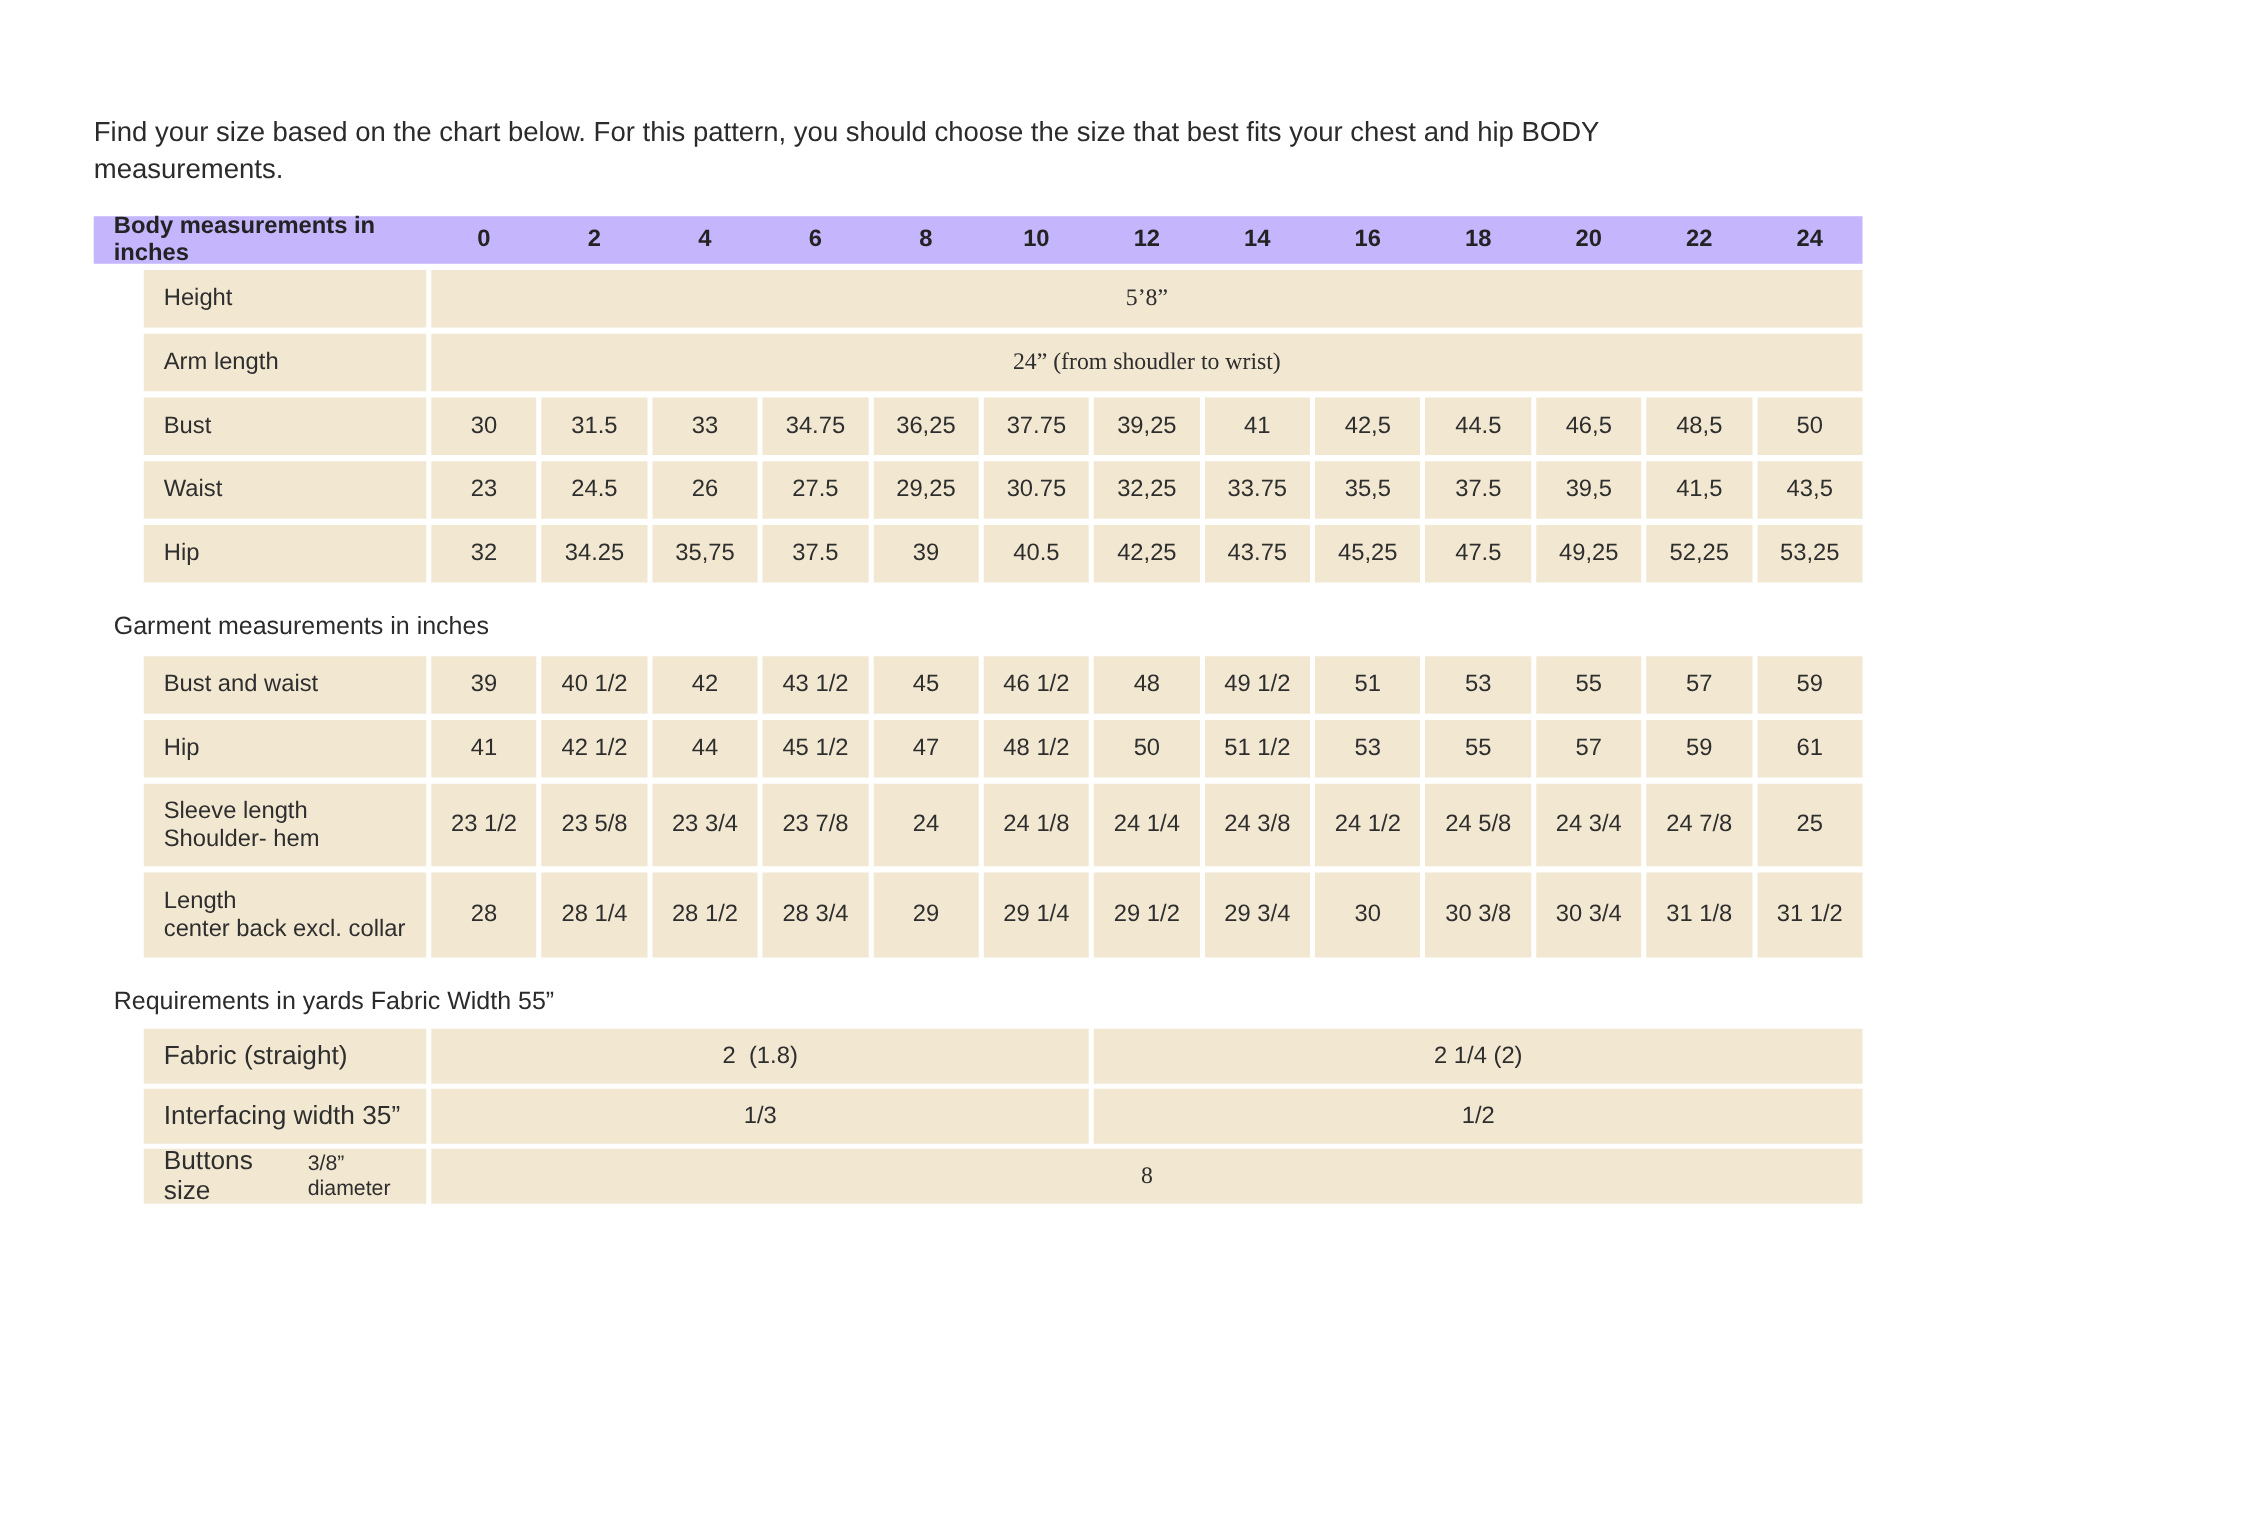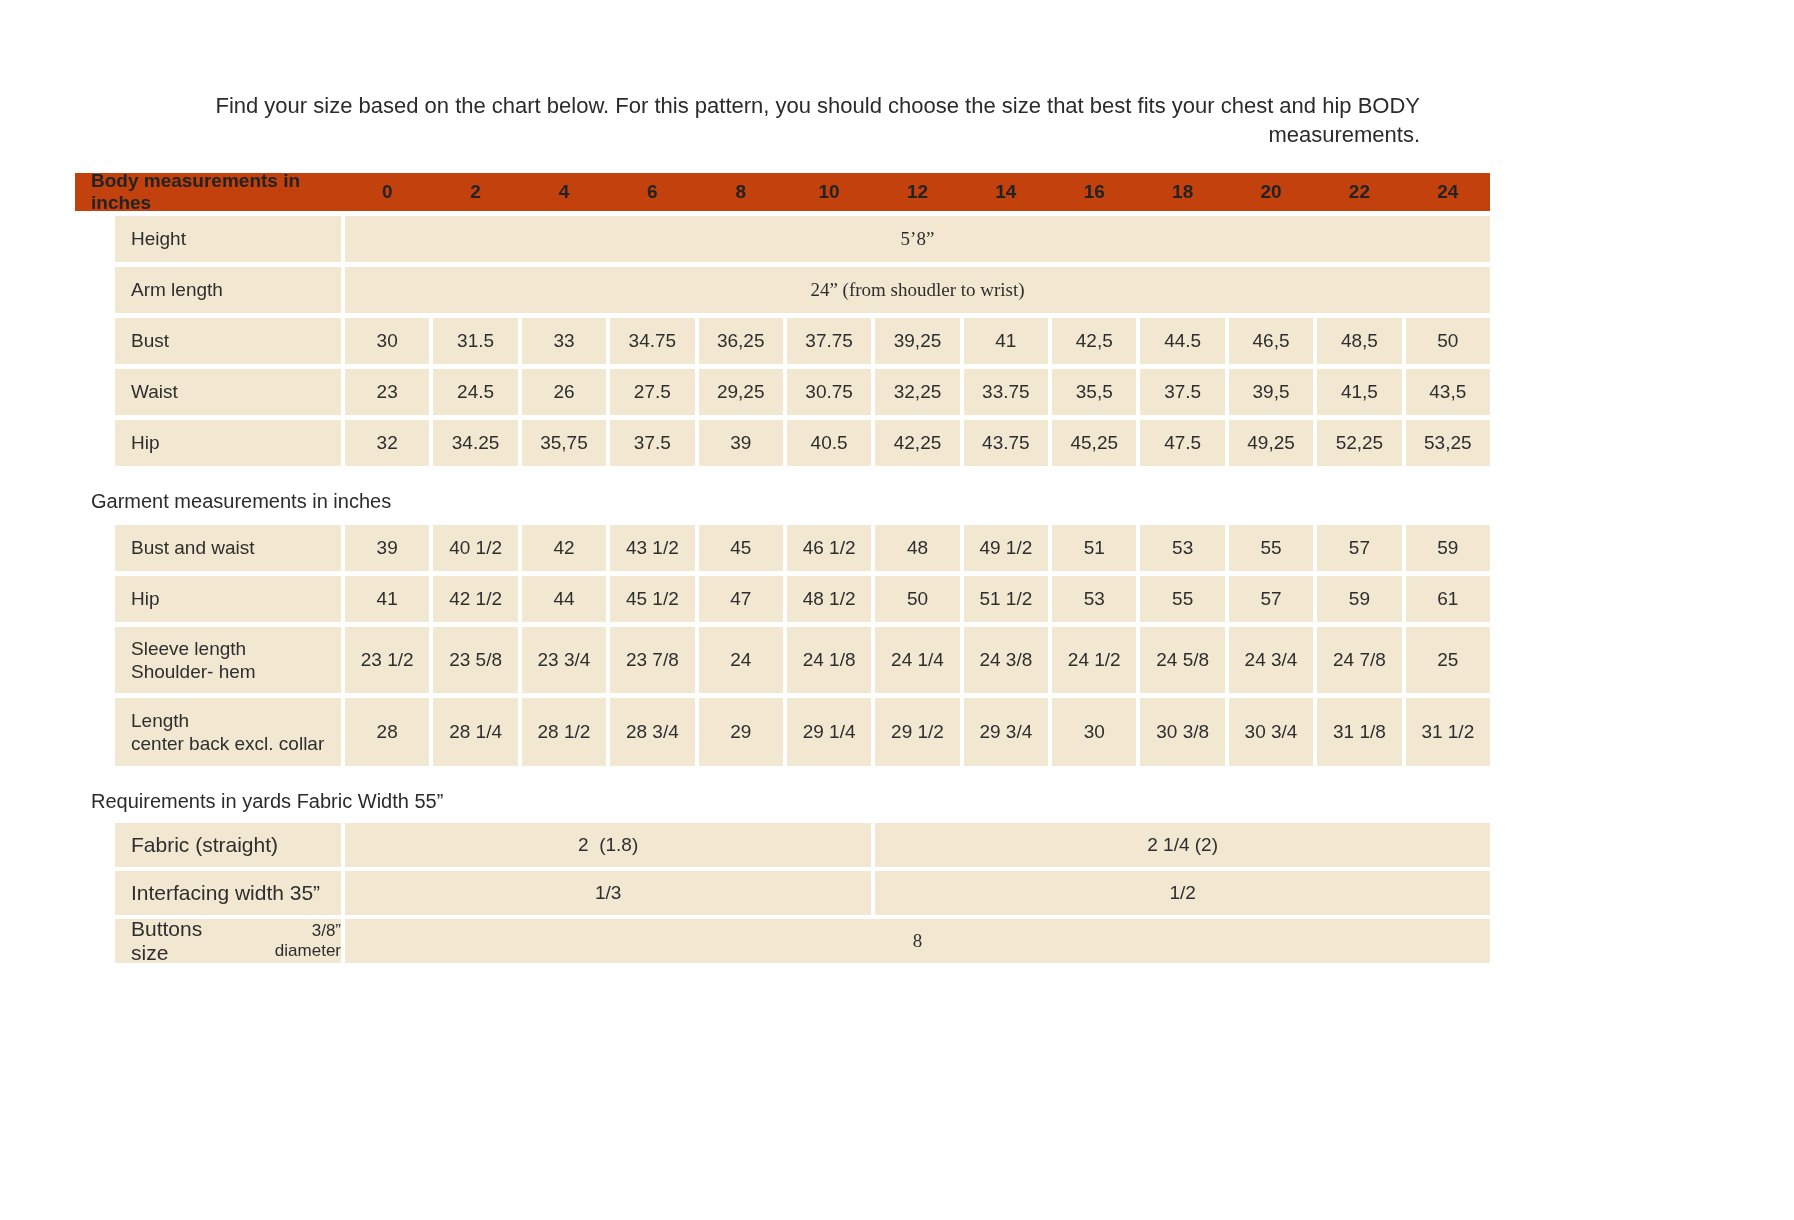--- a/index.html
+++ b/index.html
@@ -12,32 +12,32 @@
   }
   .page { padding: 84px 0 0 75px; width: 1794px; }
 
   h1.title {
     margin: 0; font-size: 27px; font-weight: bold; letter-spacing: 0.2px;
     color: #2b2b2b; line-height: 1.2;
   }
   h1.title .accent { color: #c86f4a; }
   p.subtitle {
     margin: 7px 0 0 0; font-size: 22px; line-height: 1.32;
-    width: 1345px; color: #2b2b2b; text-align: right;
+    width: 1345px; color: #2b2b2b;
   }
 
   .table-wrap { margin-top: 24px; width: 1415px; }
 
   .grid {
     display: grid;
     grid-template-columns: 266px repeat(13, 1fr);
     column-gap: 4px; row-gap: 5px;
     width: 1415px;
   }
-  .header-grid { background: #c2410c; row-gap: 0; margin-bottom: 5px; }
+  .header-grid { background: #c4b5fd; row-gap: 0; margin-bottom: 5px; }
   .hdr-label, .hdr-size {
     display: flex; align-items: center; height: 38px;
     font-weight: bold; font-size: 19px; color: #232323;
   }
   .hdr-label { padding-left: 16px; }
   .hdr-size { justify-content: center; }
 
   .cell {
     background: #f2e8d2;
     display: flex; align-items: center; justify-content: center;
@@ -52,21 +52,21 @@
 
   .section-header {
     font-size: 20px; padding-left: 16px; color: #2b2b2b;
   }
   .garment-header { margin: 24px 0 12px 0; }
   .req-header { margin: 24px 0 10px 0; }
 
   .req-grid { row-gap: 4px; }
   .req-grid .cell { height: 44px; }
   .req-label { font-size: 21px; }
-  .small-label { font-size: 17px; margin-left: 7px; text-align: right; }
+  .small-label { font-size: 17px; margin-left: 7px; }
 </style>
 </head>
 <body>
 
 <div class="page">
 
 
   <p class="subtitle">Find your size based on the chart below. For this pattern, you should choose the size that best fits your chest and hip BODY measurements.</p>
 
   <div class="table-wrap">

